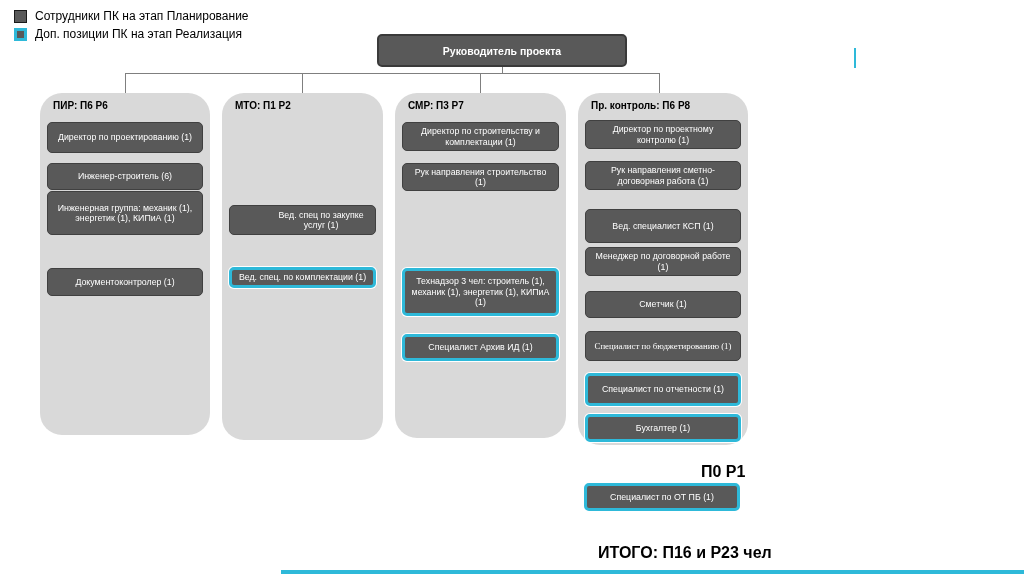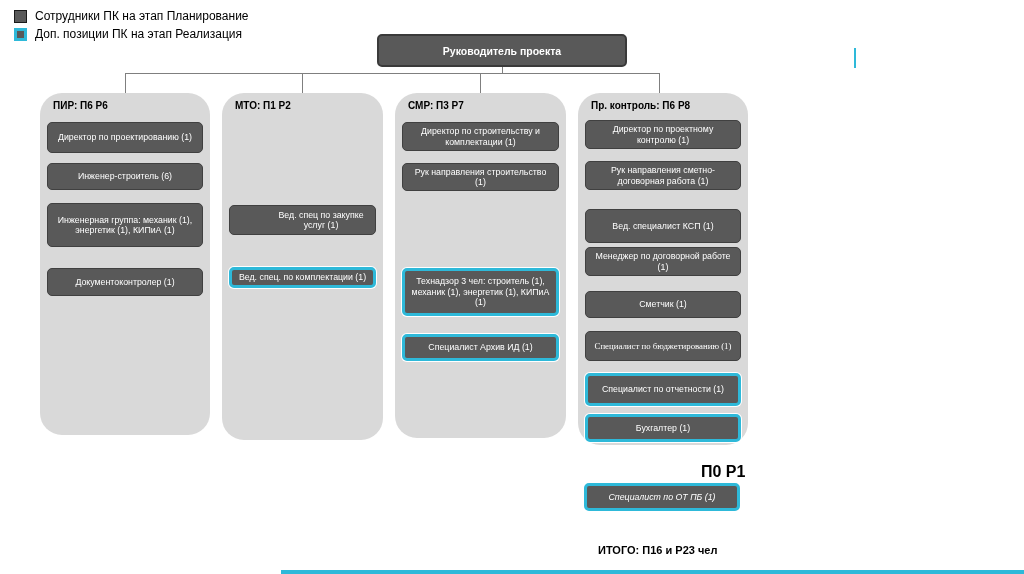--- a/index.html
+++ b/index.html
@@ -27,23 +27,23 @@
   .node { position:absolute; left:7px; right:7px;
     background:var(--node); border:1px solid #404040; border-radius:5px;
     color:#fff; font-size:8.8px; line-height:1.18; padding:2px 6px;
     display:flex; align-items:center; justify-content:center; text-align:center; }
   .node.hl { border:3px solid var(--accent); box-shadow:0 0 0 1px #ffffff; }
 
   .free-label { position:absolute; font-weight:bold; font-size:16px; color:#000; }
   .extra-node { position:absolute; left:584px; top:483px; width:156px; height:28px;
     background:var(--node); border:3px solid var(--accent); box-shadow:0 0 0 1px #ffffff; border-radius:5px;
     color:#fff; font-size:8.8px; line-height:1.18; padding:2px 18px;
-    display:flex; align-items:center; justify-content:center; text-align:center;font-style:italic; }
+    display:flex; align-items:center; justify-content:center; text-align:center; }
 
-  .total { position:absolute; left:598px; top:544px; font-weight:bold; font-size:11px; color:#000; }
+  .total { position:absolute; left:598px; top:544px; font-weight:bold; font-size:16px; color:#000; }
 
   .cursor-mark { position:absolute; left:854px; top:48px; width:2px; height:20px; background:var(--accent); }
   .bottom-bar { position:absolute; left:281px; top:570px; width:743px; height:4px; background:var(--accent); }
 </style>
 </head>
 <body>
 
 <div class="canvas">
 
   <div class="legend">
@@ -63,21 +63,21 @@
   <div class="line" style="left:125px; top:73px; width:535px; height:1px;"></div>
   <div class="line" style="left:125px; top:73px; width:1px; height:20px;"></div>
   <div class="line" style="left:302px; top:73px; width:1px; height:20px;"></div>
   <div class="line" style="left:480px; top:73px; width:1px; height:20px;"></div>
   <div class="line" style="left:659px; top:73px; width:1px; height:20px;"></div>
 
   <div class="column" style="left:40px; top:93px; width:170px; height:342px;padding-left:44px;">
     <div class="col-header">ПИР: П6 Р6</div>
     <div class="node" style="top:29px;  height:31px;">Директор по проектированию (1)</div>
     <div class="node" style="top:70px;  height:27px;">Инженер-строитель (6)</div>
-    <div class="node" style="top:110px; height:44px;">Инженерная группа: механик (1), энергетик (1), КИПиА (1)</div>
+    <div class="node" style="top:98px; height:44px;">Инженерная группа: механик (1), энергетик (1), КИПиА (1)</div>
     <div class="node" style="top:175px; height:28px;">Документоконтролер (1)</div>
   </div>
 
   <div class="column" style="left:222px; top:93px; width:161px; height:347px;">
     <div class="col-header">МТО: П1 Р2</div>
     <div class="node" style="top:112px; height:30px;padding-left:43px;">Вед. спец по закупке услуг (1)</div>
     <div class="node hl" style="top:174px; height:21px;">Вед. спец. по комплектации (1)</div>
   </div>
 
   <div class="column" style="left:395px; top:93px; width:171px; height:345px;">

